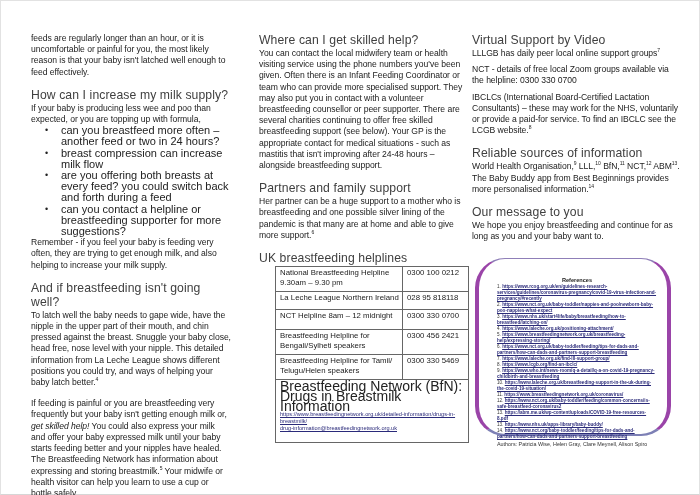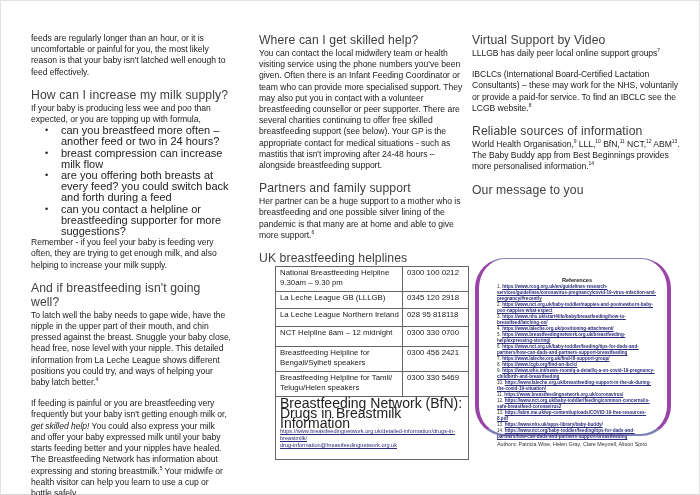--- a/index.html
+++ b/index.html
@@ -84,24 +84,20 @@
     <p class="p"><span>Her partner can be a huge support to a mother who is breastfeeding and one possible silver lining of the pandemic is that many are at home and able to give more support.</span><sup>6</sup></p>
     <div class="gap"></div>
     <h2 class="h">UK breastfeeding helplines</h2>
     <table class="hl">
       <tbody>
           <tr>
         <td>National Breastfeeding Helpline 9.30am – 9.30 pm</td>
         <td class="num">0300 100 0212</td>
       </tr>
       <tr>
-        <td style="padding-bottom:5px">La Leche League GB (LLLGB)</td>
-        <td class="num">0345 120 2918</td>
-      </tr>
-      <tr>
         <td style="padding-bottom:6px">La Leche League Northern Ireland</td>
         <td class="num">028 95 818118</td>
       </tr>
       <tr>
         <td style="padding-bottom:8px">NCT Helpline 8am – 12 midnight</td>
         <td class="num">0300 330 0700</td>
       </tr>
       <tr>
         <td>Breastfeeding Helpline for Bengali/Sylheti speakers</td>
         <td class="num">0300 456 2421</td>
@@ -118,27 +114,29 @@
         </td>
       </tr>
     </tbody>
       </table>
   </div>
 
   <div class="col c3">
     <h2 class="h">Virtual Support by Video</h2>
     <p class="p"><span>LLLGB has daily peer local online support groups</span><sup>7</sup></p>
     <div class="gap-s"></div>
+    <p class="p">NCT  - details of free local Zoom groups available via the helpline: 0300 330 0700</p>
     <div class="gap-s"></div>
     <p class="p"><span>IBCLCs (International Board-Certified Lactation Consultants) – these may work for the NHS, voluntarily or provide a paid-for service. To find an IBCLC see the LCGB website.</span><sup>8</sup></p>
     <div class="gap"></div>
     <h2 class="h">Reliable sources of information</h2>
     <p class="p"><span>World Health Organisation,</span><sup>9</sup><span> LLL,</span><sup>10</sup><span> BfN,</span><sup>11</sup><span> NCT,</span><sup>12</sup><span> ABM</span><sup>13</sup><span>. The Baby Buddy app from Best Beginnings provides more personalised information.</span><sup>14</sup></p>
     <div class="gap"></div>
     <h2 class="h">Our message to you</h2>
+    <p class="p">We hope you enjoy breastfeeding and continue for as long as you and your baby want to.</p>
   </div>
 
   <div class="refbox">
     <div class="refinner">
       <div class="reftitle">References</div>
       <div class="ref"><span>1.</span> <a>https://www.rcog.org.uk/en/guidelines-research-services/guidelines/coronavirus-pregnancy/covid-19-virus-infection-and-pregnancy/#recently</a></div>
       <div class="ref"><span>2.</span> <a>https://www.nct.org.uk/baby-toddler/nappies-and-poo/newborn-baby-poo-nappies-what-expect</a></div>
       <div class="ref"><span>3.</span> <a>https://www.nhs.uk/start4life/baby/breastfeeding/how-to-breastfeed/latching-on/</a></div>
       <div class="ref"><span>4.</span> <a>https://www.laleche.org.uk/positioning-attachment/</a></div>
       <div class="ref"><span>5.</span> <a>https://www.breastfeedingnetwork.org.uk/breastfeeding-help/expressing-storing/</a></div>

